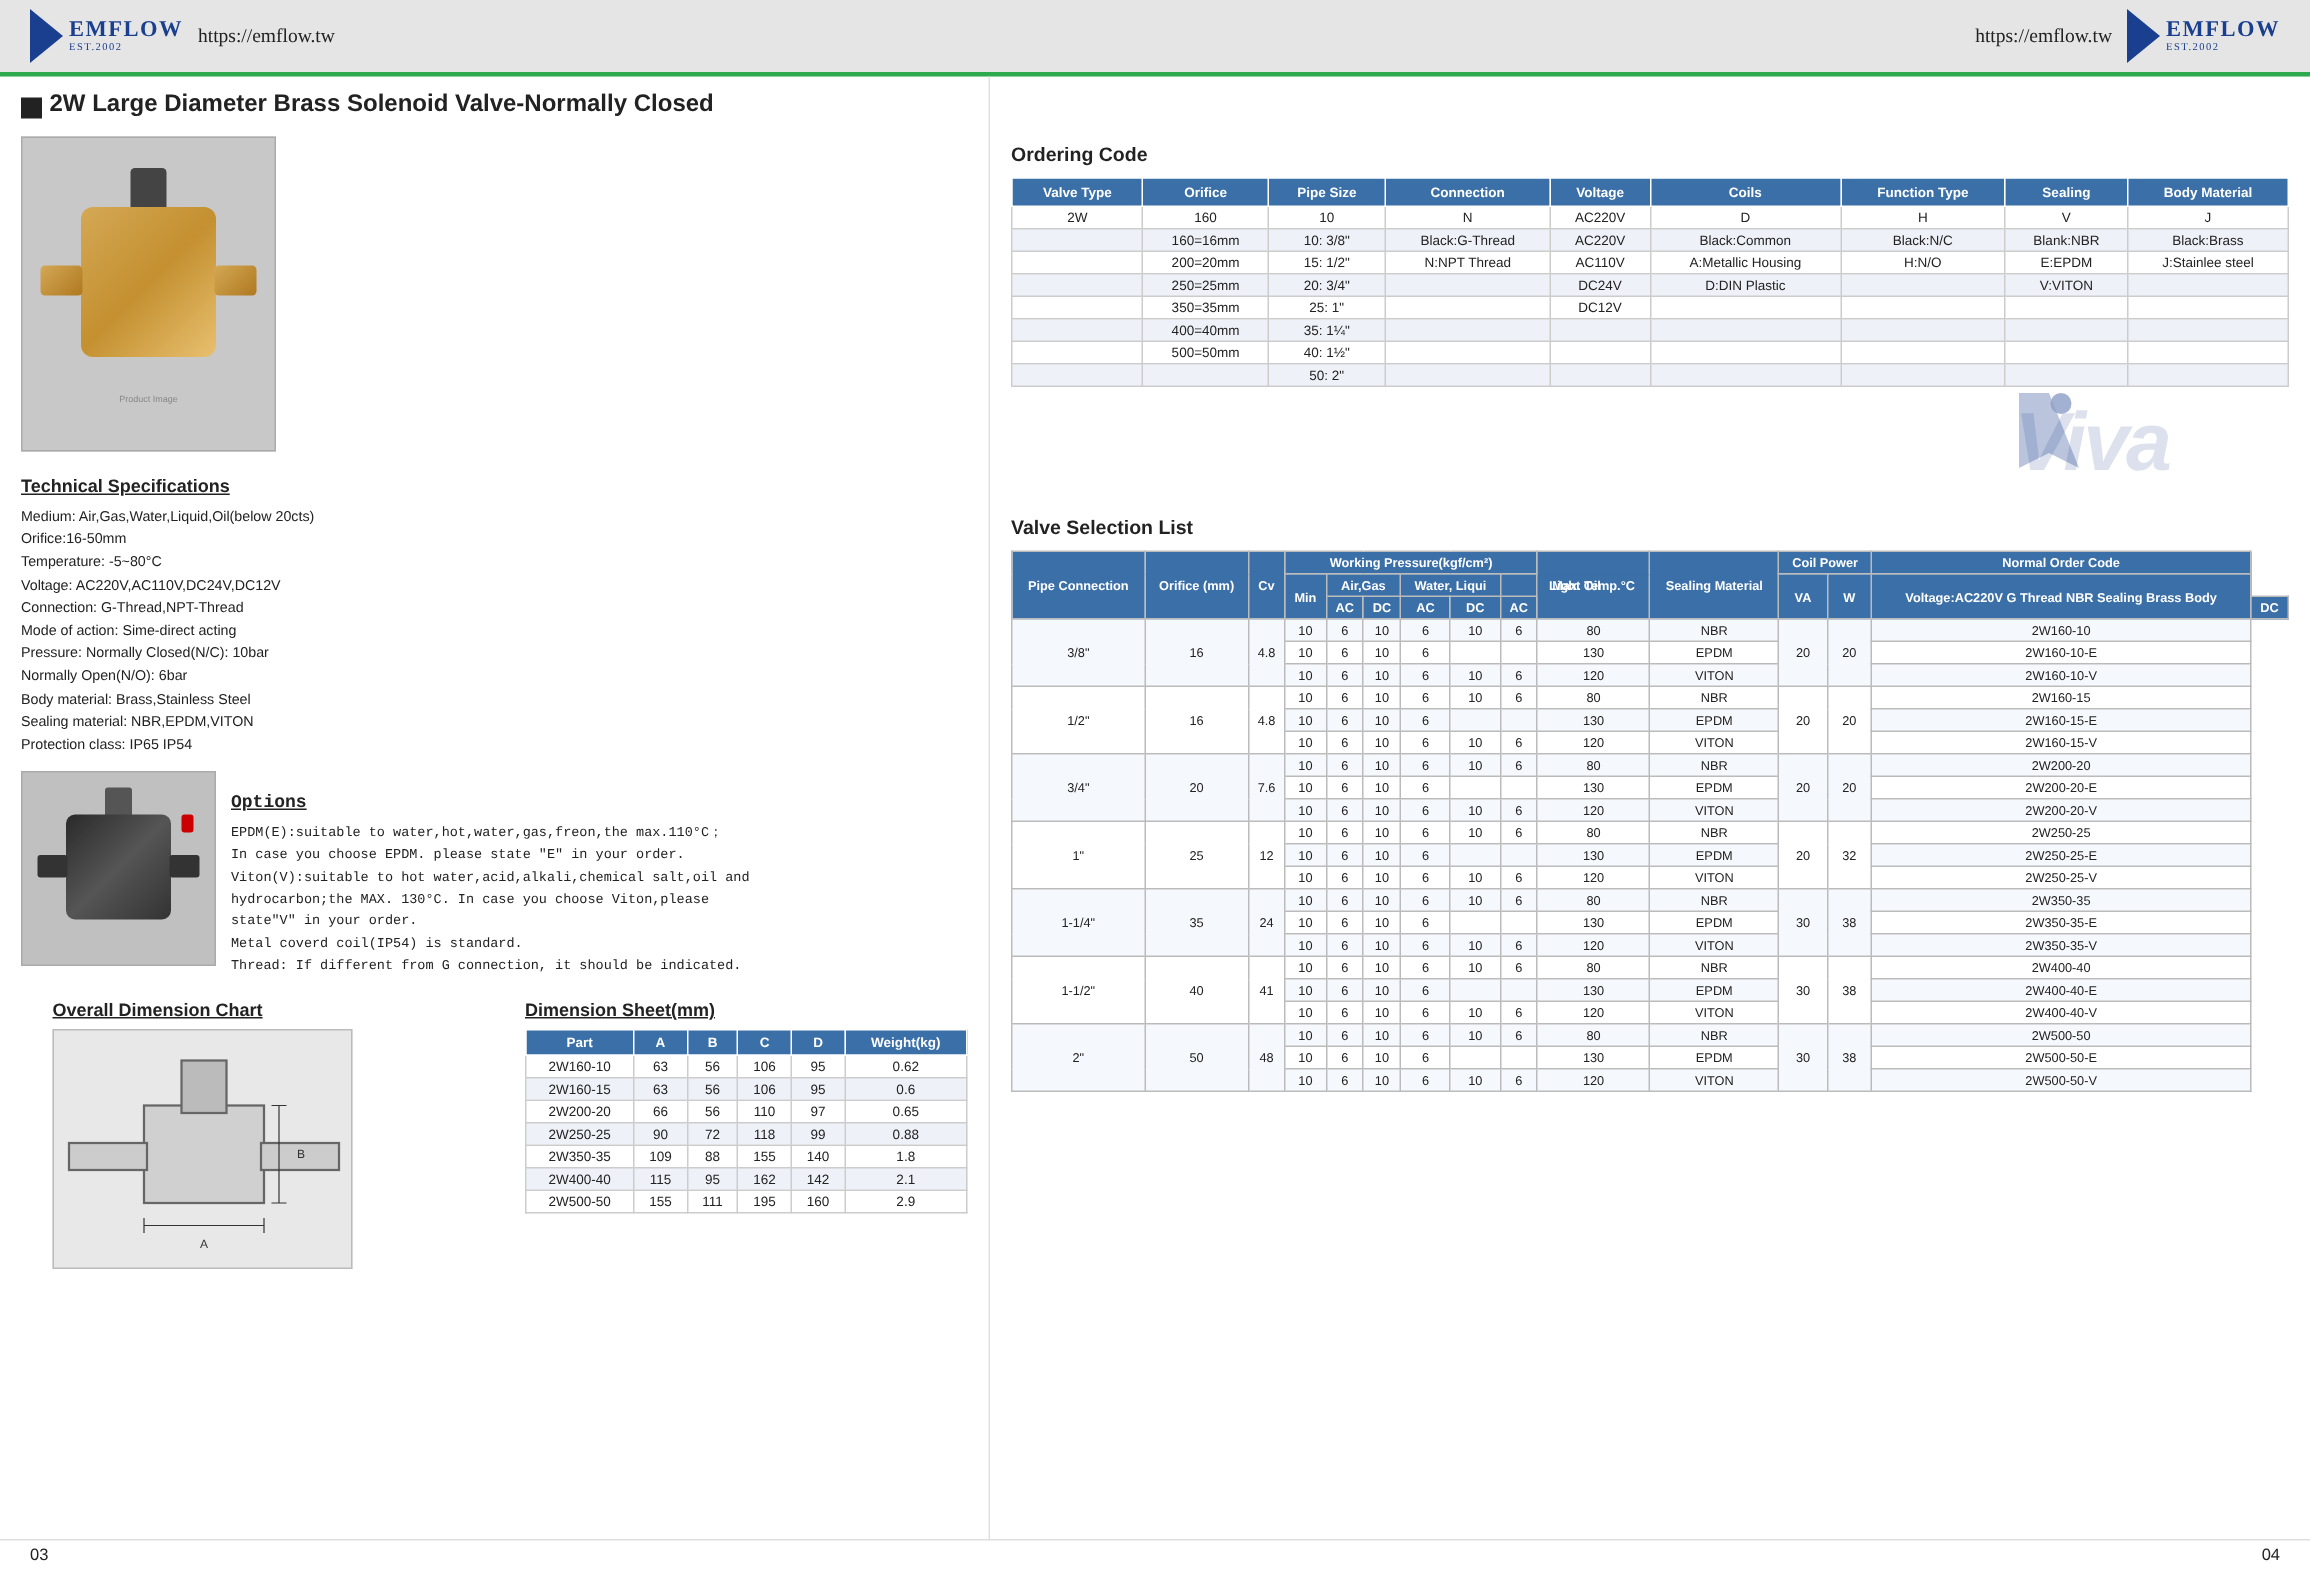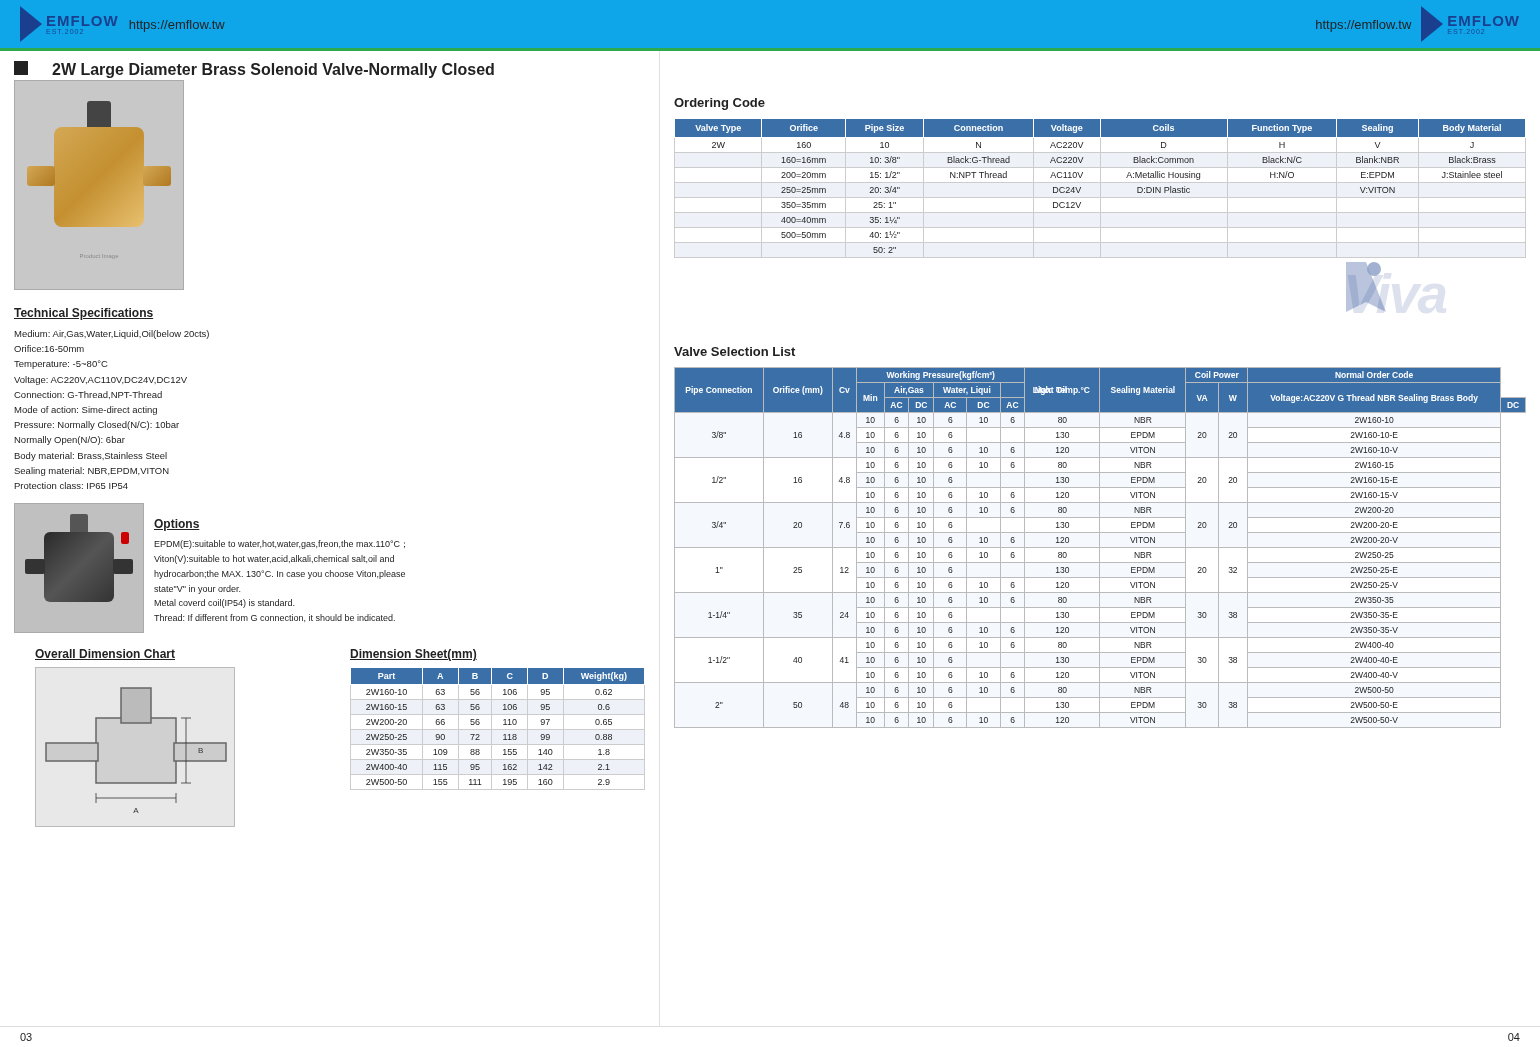--- a/index.html
+++ b/index.html
@@ -18,21 +18,22 @@
       min-height: 1047px;
       background: #fff;
     }
     
     .header {
       display: flex;
       justify-content: space-between;
       align-items: center;
       padding: 6px 20px;
       border-bottom: 3px solid #2eaa4e;
-      background: #0ea5e9;
+      background: #e5e5e5;
+      font-family: Liberation Serif, serif;
     }
     .header-left, .header-right {
       display: flex;
       align-items: center;
       gap: 10px;
     }
     .logo-box {
       display: flex;
       align-items: center;
       gap: 4px;
@@ -60,24 +61,24 @@
       letter-spacing: 1px;
     }
     .header-url {
       font-size: 13px;
       color: #222;
     }
     
     .page-title {
       font-size: 16px;
       font-weight: 700;
-      margin-bottom: 1px;
-      display: flex;
-      align-items: flex-start;
-      gap: 24px;
+      margin-bottom: 12px;
+      display: flex;
+      align-items: flex-end;
+      gap: 5px;
     }
     .title-square {
       width: 14px;
       height: 14px;
       background: #222;
       display: inline-block;
     }
     
     .section-title {
       font-size: 12px;
@@ -284,33 +285,34 @@
               <div>Mode of action: Sime-direct acting</div>
               <div>Pressure: Normally Closed(N/C): 10bar</div>
               <div>            Normally Open(N/O): 6bar</div>
               <div>Body material: Brass,Stainless Steel</div>
               <div>Sealing material: NBR,EPDM,VITON</div>
               <div>Protection class: IP65 IP54</div>
             </div>
         </div>
       </div>
 
-      <div style="display:flex;gap:10px;margin-bottom:8px;align-items:flex-start;">
+      <div style="display:flex;gap:10px;margin-bottom:8px;align-items:flex-start;font-family:Liberation Mono, monospace;">
         <div style="width:130px;height:130px;background:#c0c0c0;border:1px solid #aaa;flex-shrink:0;position:relative;overflow:hidden;">
           <div style="position:absolute;top:10px;left:50%;transform:translateX(-50%);width:18px;height:22px;background:#555;border-radius:2px;"></div>
           <div style="position:absolute;top:28px;left:50%;transform:translateX(-50%);width:70px;height:70px;background:linear-gradient(135deg,#2a2a2a,#555,#333);border-radius:6px;"></div>
           <div style="position:absolute;top:55px;left:10px;width:20px;height:15px;background:#333;border-radius:2px;"></div>
           <div style="position:absolute;top:55px;right:10px;width:20px;height:15px;background:#333;border-radius:2px;"></div>
           <div style="position:absolute;top:28px;right:14px;width:8px;height:12px;background:#c00;border-radius:2px;"></div>
         </div>
 
         <div class="options-section" style="flex:1;">
           <div class="section-title">Options</div>
           <div class="options-text" id="options-text-el">
               <div>EPDM(E):suitable to water,hot,water,gas,freon,the max.110°C；</div>
+              <div>In case you choose EPDM. please state "E" in your order.</div>
               <div>Viton(V):suitable to hot water,acid,alkali,chemical salt,oil and</div>
               <div>hydrocarbon;the MAX. 130°C. In case you choose Viton,please</div>
               <div>state"V" in your order.</div>
               <div>Metal coverd coil(IP54) is standard.</div>
               <div>Thread: If different from G connection, it should be indicated.</div>
             </div>
         </div>
       </div>
 
       <div class="dimension-row">

